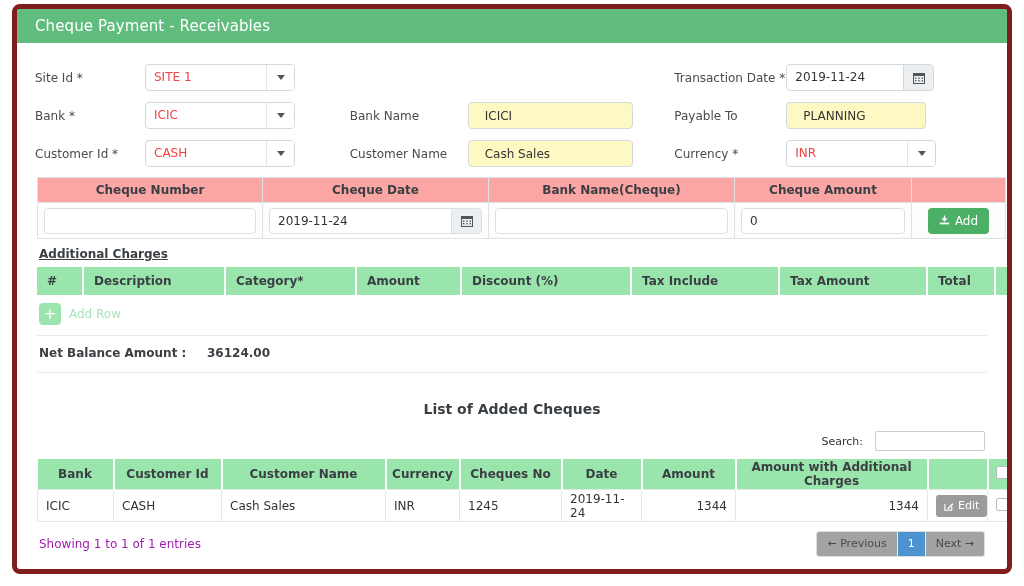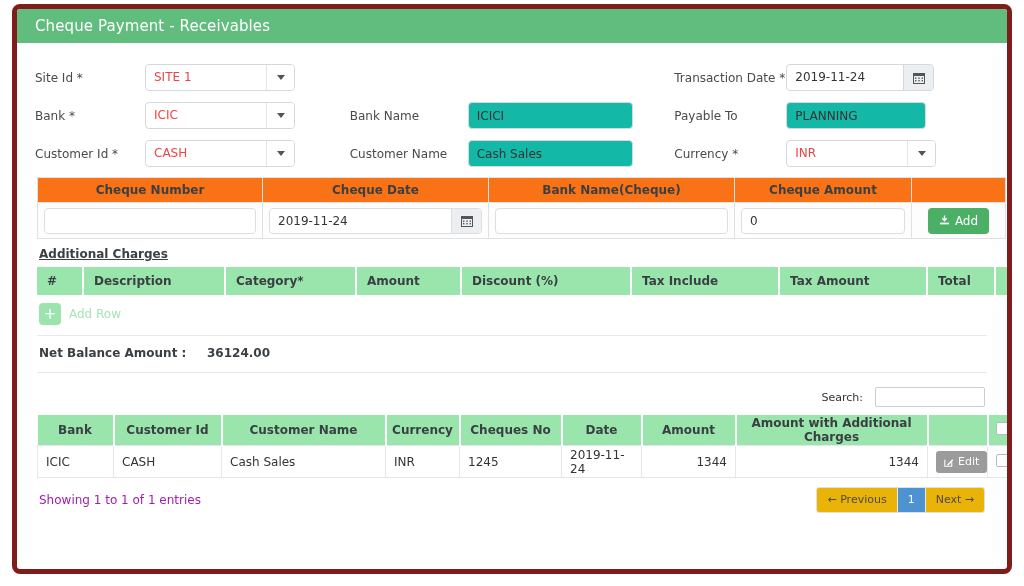--- a/index.html
+++ b/index.html
@@ -45,24 +45,24 @@
     font-family: "DejaVu Sans", "Liberation Sans", sans-serif;
   }
   .lbl-a { width: 110px; }
   .lbl-b { width: 118px; }
   .lbl-c { width: 112px; }
 
   .inp {
     height: 27px;
     border: 1px solid #d5d8dc;
     border-radius: 4px;
-    background: #14b8a6;
+    background: #fef9c3;
     font-size: 12px;
     color: #333;
-    padding: 0 8px;
+    padding: 0 16px;
     font-family: "DejaVu Sans", "Liberation Sans", sans-serif;
     outline: none;
     line-height: 25px;
   }
   .inp.w165 { width: 165px; }
   .inp.w140 { width: 140px; }
 
   
   .sel {
     display: flex;
@@ -114,21 +114,21 @@
 
   
   .cheque-tbl {
     border-collapse: collapse;
     width: 968px;
     margin: 6px 0 0 10px;
     table-layout: fixed;
   }
   .cheque-tbl th {
     border: 1px solid #dfe2e5;
-    background: #f97316;
+    background: #fca5a5;
     font-size: 12px;
     font-weight: bold;
     color: #3a3f44;
     height: 25px;
     text-align: center;
   }
   .cheque-tbl td {
     border: 1px solid #dfe2e5;
     padding: 4px 6px;
     background: #fdfdfd;
@@ -279,21 +279,21 @@
 
   .foot {
     display: flex; align-items: center; justify-content: space-between;
     margin: 9px 12px 0 12px;
   }
   .foot .showing { font-size: 12px; color: #a21caf; }
   .pager { display: flex; border: 1px solid #dde0e3; border-radius: 3px; overflow: hidden; }
   .pager div {
     height: 24px; line-height: 24px;
     padding: 0 10px; font-size: 11px; color: #4a4a4a;
-    background: #eab308; cursor: pointer;
+    background: #a3a3a3; cursor: pointer;
     border-right: 1px solid #e6e9ec;
   }
   .pager div:last-child { border-right: none; }
   .pager div.active { background: #4e93d1; color: #ffffff; }
 </style>
 </head>
 <body>
 
 <div class="card">
 
@@ -476,20 +476,21 @@
     <div class="hr"></div>
 
     <div class="net-row">
       <span class="netlbl">Net Balance Amount :</span>
       <span>36124.00</span>
     </div>
 
     <div class="hr"></div>
 
     
+    <div class="list-title">List of Added Cheques</div>
 
     <div class="search-wrap">
       <span>Search:</span>
       <input value="" style="">
     </div>
 
     <table class="list-tbl">
       <colgroup>
         <col style="width:76px">
           <col style="width:108px">

